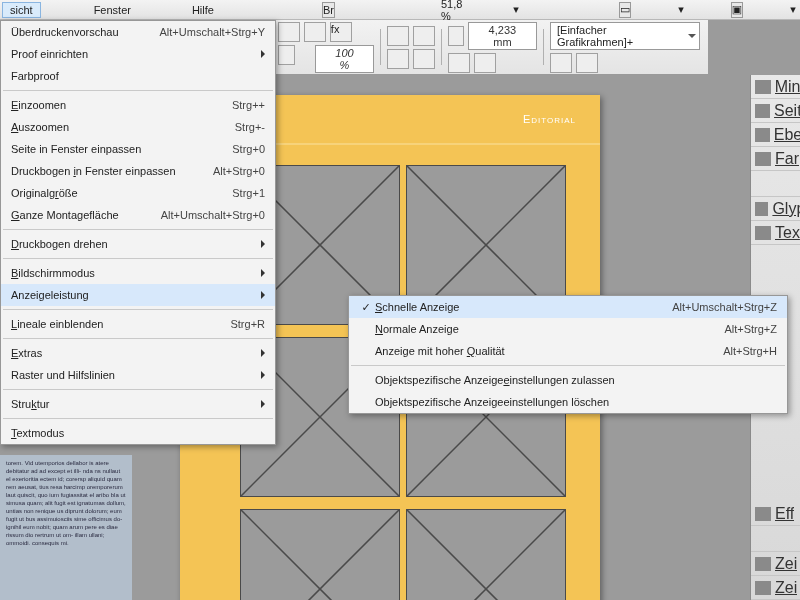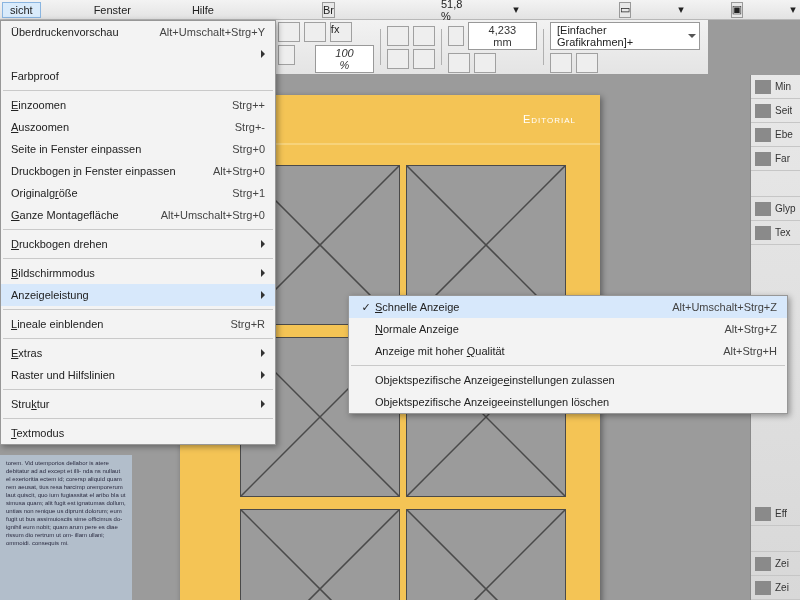--- a/index.html
+++ b/index.html
@@ -33,21 +33,21 @@
   .frames { position:absolute; left:60px; top:70px; display:grid; grid-template-columns:160px 160px; grid-template-rows:160px 160px 160px; gap:12px 6px; }
   .frame { background:#9b9b9b; border:1px solid #4a4a4a; position:relative; }
   .frame svg { position:absolute; inset:0; }
   .scrollbar-v { position:absolute; right:0; top:75px; width:16px; height:525px; background:#e8e8e8; border-left:1px solid #aaa; }
   .scrollbar-v .thumb{ position:absolute; left:2px; top:6px; width:12px; height:60px; background:#cfcfcf; border:1px solid #9a9a9a; }
 
   
   .panels { position:absolute; right:0; top:75px; width:50px; height:525px; background:linear-gradient(#e8e8e8,#d8d8d8); border-left:1px solid #8a8a8a; display:flex; flex-direction:column; }
   .panel-row { height:24px; display:flex; align-items:center; gap:4px; padding-left:4px; border-bottom:1px solid #c6c6c6; }
   .panel-row .pic { width:16px; height:14px; background:#8a8a8a; }
-  .panel-row .lab { font-size:10px; color:#333; white-space:nowrap; overflow:hidden; }
+  .panel-row .lab { font-size:16px; color:#333; white-space:nowrap; overflow:hidden;text-decoration:underline; }
   .panels .gap { height:26px; border-bottom:1px solid #c6c6c6; }
 
   
   .textcol { position:absolute; left:0; top:455px; width:132px; height:145px; background:#b2becb; padding:4px 6px; font-size:6px; line-height:8px; color:#2a2a40; overflow:hidden; }
 
   
   .menu { position:absolute; background:#f3f3f3; border:1px solid #979797; box-shadow:2px 2px 6px rgba(0,0,0,.35); }
   .menu .row { display:flex; align-items:center; height:22px; padding:0 10px 0 10px; cursor:default; position:relative; }
   .menu .row:hover, .menu .row.hi { background:#d7e8fb; }
   .menu .row .lbl { flex:1; }
@@ -221,20 +221,21 @@
       <div class="lab">Zei</div>
     </div>
 </div>
 
 <div class="menu menu1" id="menu1">
     <div class="row">
       <div class="lbl">Überdruckenvorschau</div>
       <div class="sc">Alt+Umschalt+Strg+Y</div>
     </div>
     <div class="row">
+      <div class="lbl">Proof einrichten</div>
       <div class="arrow"></div>
     </div>
     <div class="row">
       <div class="lbl">Farbproof</div>
     </div>
     <div class="hr"></div>
     <div class="row">
       <div class="lbl"><u>E</u>inzoomen</div>
       <div class="sc">Strg++</div>
     </div>

